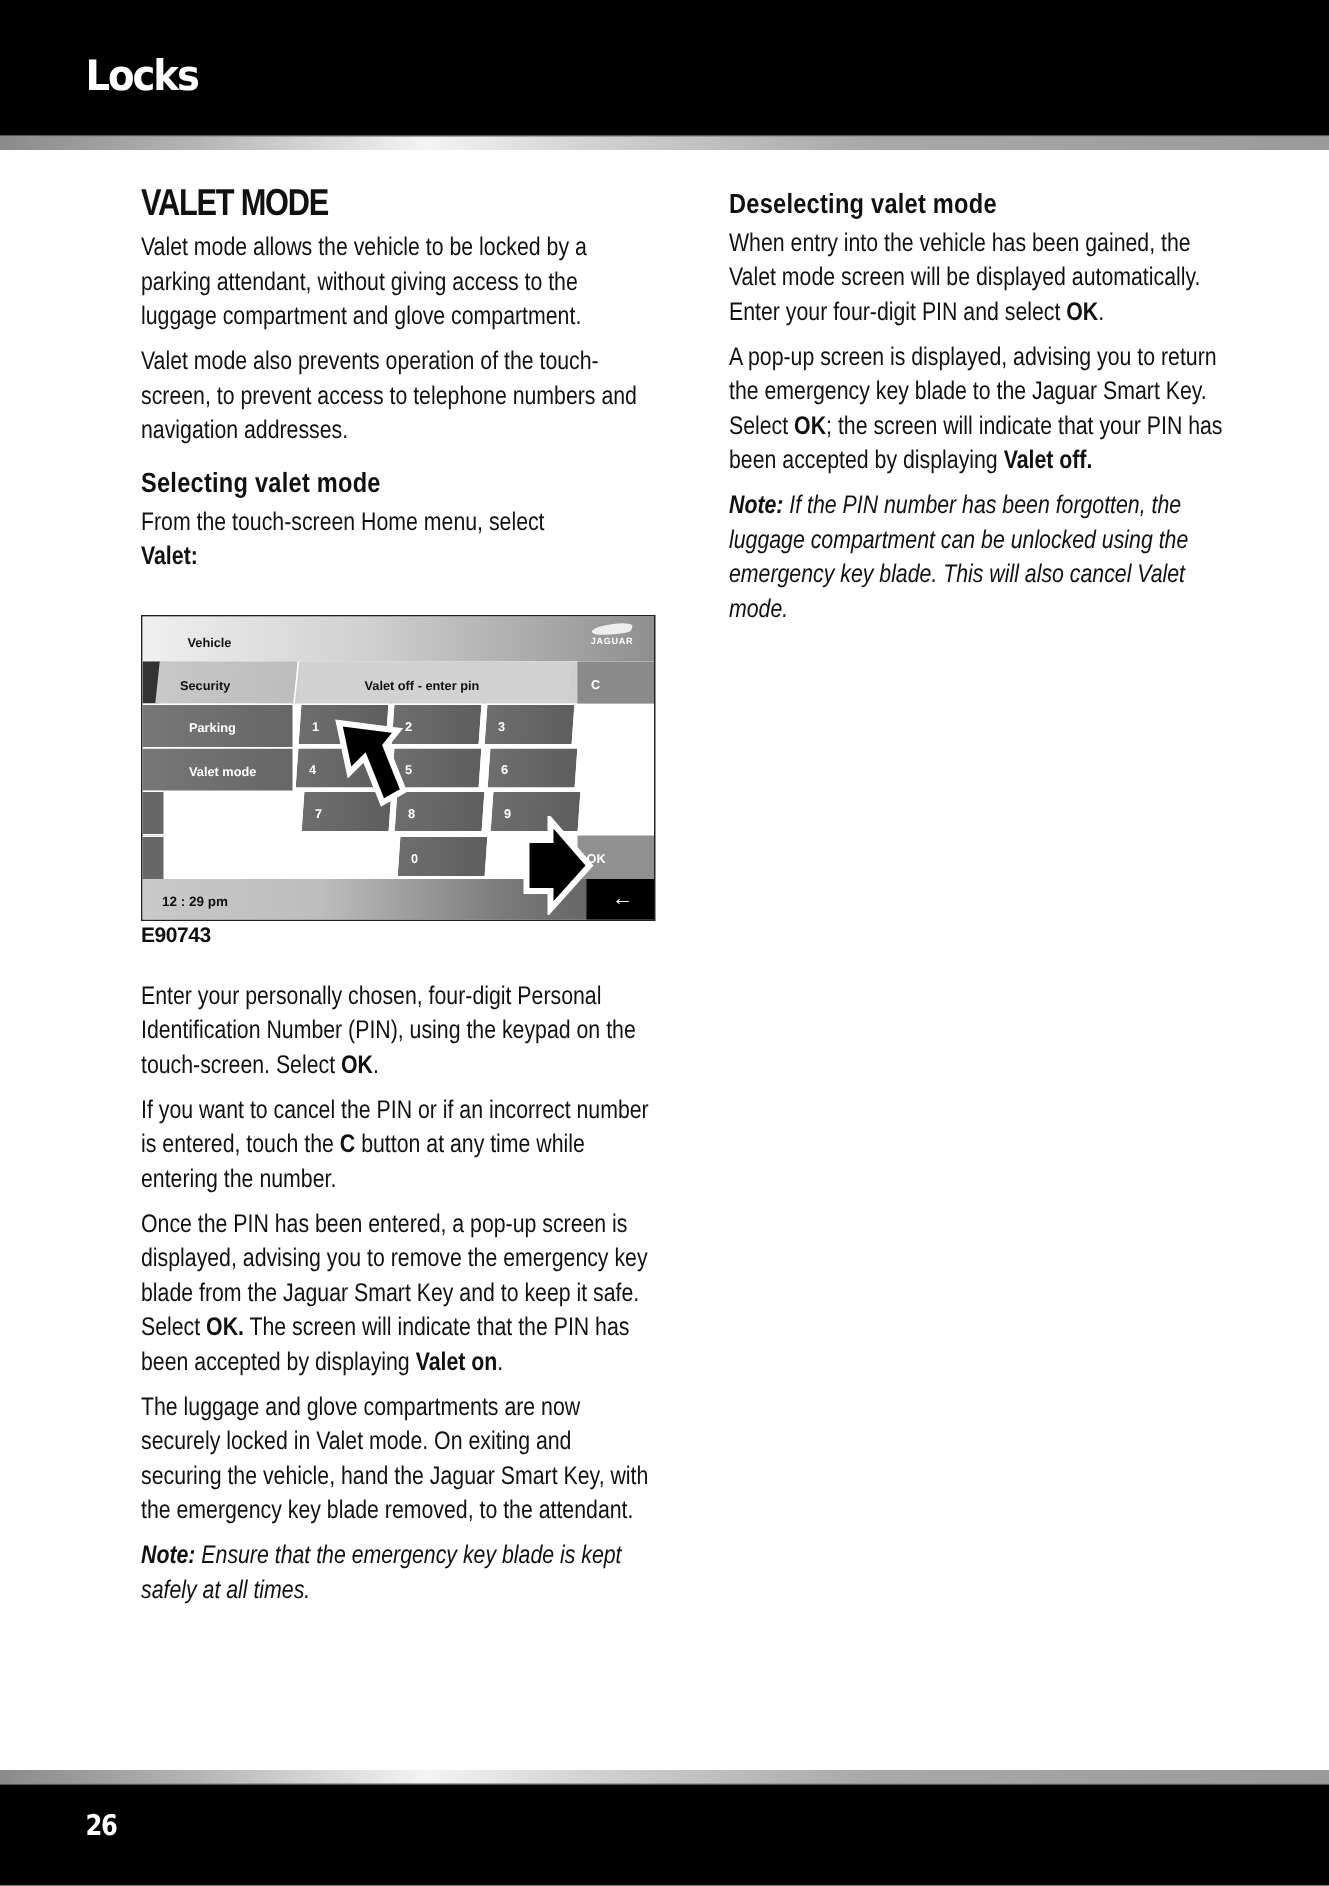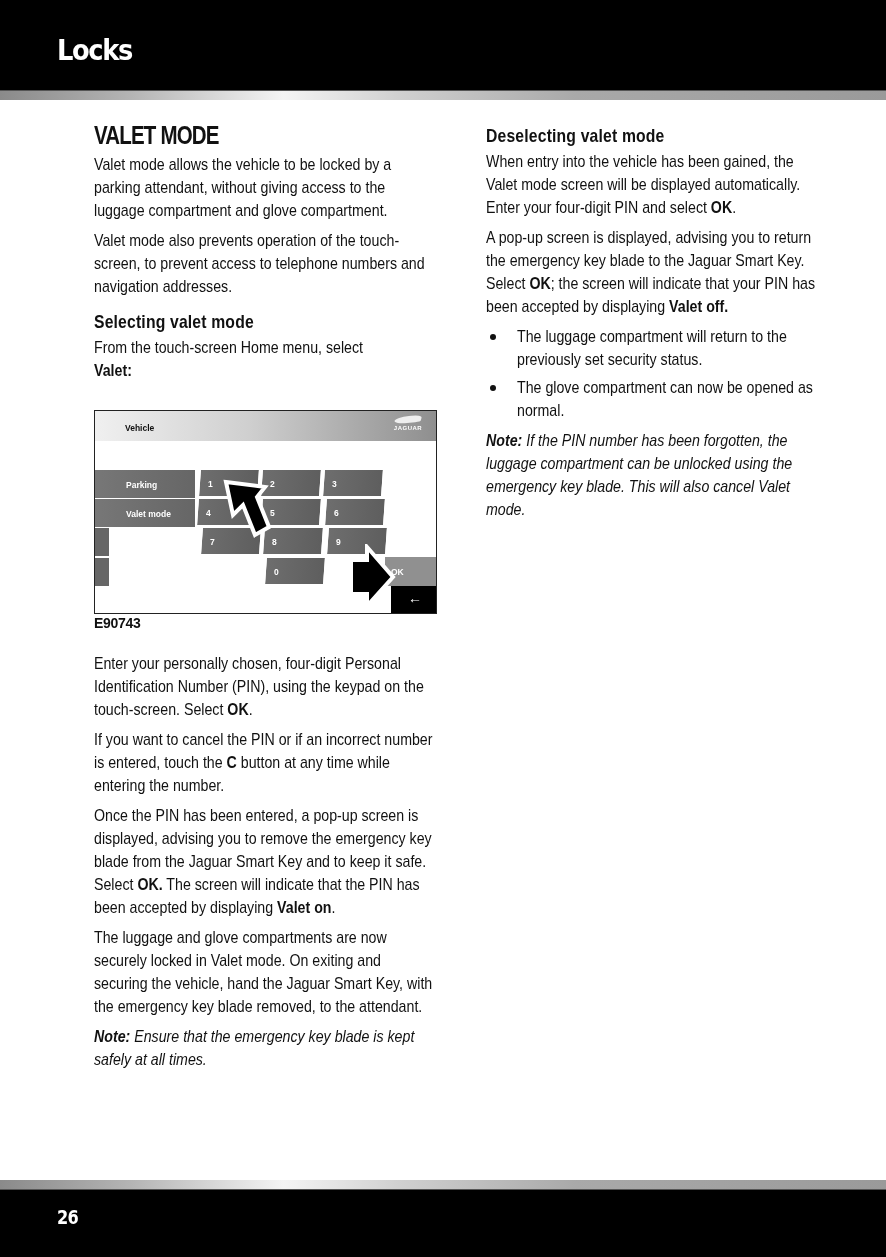--- a/index.html
+++ b/index.html
@@ -132,20 +132,30 @@
 
   <div class="figure" style="margin-top:28px;">
     <div class="screen">
       <div class="scr-top">
         <span class="lbl">Vehicle</span>
         <div class="jaguar-logo">
           <span class="leaper"></span>
           <span>JAGUAR</span>
         </div>
       </div>
+      <div class="scr-bar">
+        <div class="tab-dark"></div>
+        <div class="sec-tab"></div>
+        <span class="sec-lbl">Security</span>
+        <div class="pin-title"></div>
+        <span class="pin-lbl">Valet off - enter pin</span>
+        <div class="c-btn">
+            <span>C</span>
+          </div>
+      </div>
 
       <div class="menu-item" style="top:58px;">
           <span class="txt">Parking</span>
         </div>
       <div class="menu-item" style="top:87px;">
           <span class="txt">Valet mode</span>
         </div>
       <div class="menu-empty" style="top:116px;"></div>
       <div class="menu-empty" style="top:146px;"></div>
 
@@ -177,20 +187,23 @@
           <span>9</span>
         </div>
       <div class="key" style="left:170px; top:146px;">
           <span>0</span>
         </div>
 
       <div class="ok-btn">
           <span>OK</span>
         </div>
 
+      <div class="scr-bottom">
+        <span class="clock">12 : 29 pm</span>
+      </div>
       <div class="back-btn">
           <span>←</span>
         </div>
 
       <svg class="arrow" style="left:126px; top:66px;" width="50" height="62" viewBox="0 0 50 62">
         <polygon points="5,5 44,10 36,20 48,50 34,58 22,28 12,38" fill="#000" stroke="#fff" stroke-width="4" stroke-linejoin="miter"></polygon>
       </svg>
       <svg class="arrow" style="left:252px; top:133px;" width="50" height="66" viewBox="0 0 50 66">
         <polygon points="4,16 20,16 20,3 46,33 20,62 20,50 4,50" fill="#000" stroke="#fff" stroke-width="4" stroke-linejoin="miter"></polygon>
       </svg>
@@ -204,29 +217,19 @@
     <p class="body"><span>Once the PIN has been entered, a pop-up screen is displayed, advising you to remove the emergency key blade from the Jaguar Smart Key and to keep it safe. Select </span><b>OK.</b><span> The screen will indicate that the PIN has been accepted by displaying </span><b>Valet on</b><span>.</span></p>
     <p class="body">The luggage and glove compartments are now securely locked in Valet mode. On exiting and securing the vehicle, hand the Jaguar Smart Key, with the emergency key blade removed, to the attendant.</p>
     <p class="note"><b>Note:</b><span> Ensure that the emergency key blade is kept safely at all times.</span></p>
   </div>
 </div>
 
 <div class="col col-right">
   <h2 class="sub-title">Deselecting valet mode</h2>
   <p class="body" style="margin-top:2px;"><span>When entry into the vehicle has been gained, the Valet mode screen will be displayed automatically. Enter your four-digit PIN and select </span><b>OK</b><span>.</span></p>
   <p class="body"><span>A pop-up screen is displayed, advising you to return the emergency key blade to the Jaguar Smart Key. Select </span><b>OK</b><span>; the screen will indicate that your PIN has been accepted by displaying </span><b>Valet off.</b></p>
-  <ul class="bullets">
-    <li>
-        <span class="bullet-dot"></span>
-        <span class="bullet-text">The luggage compartment will return to the previously set security status.</span>
-      </li>
-    <li>
-        <span class="bullet-dot"></span>
-        <span class="bullet-text">The glove compartment can now be opened as normal.</span>
-      </li>
-  </ul>
   <p class="note"><b>Note:</b><span> If the PIN number has been forgotten, the luggage compartment can be unlocked using the emergency key blade. This will also cancel Valet mode.</span></p>
 </div>
 
 <div class="chrome-bar chrome-bottom"></div>
 <div class="footer">
   <div class="page-number">26</div>
 </div>
 
 </body></html>

